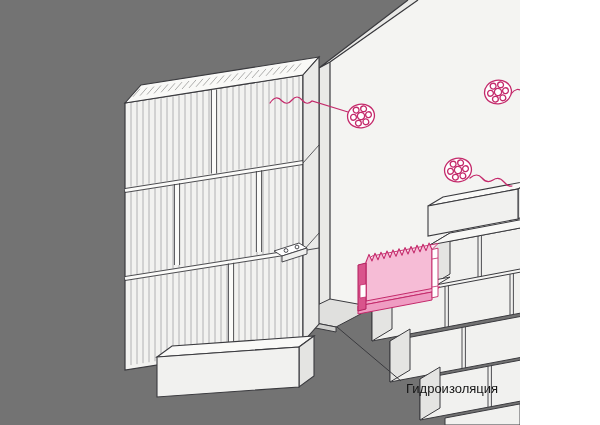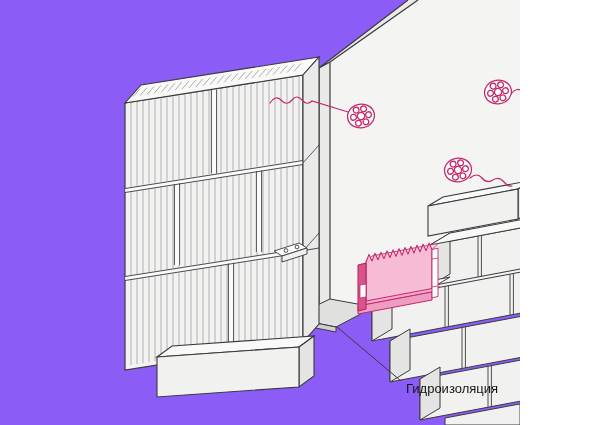--- a/index.html
+++ b/index.html
@@ -1,16 +1,16 @@
 <!DOCTYPE html>
 <html style="--accent-pink: #c42a6b; --accent-pink-light: #f6bcd6; --accent-pink-mid: #ef9cc2; --accent-pink-dark: #d9548c; --outline: #3a3a3e; --surface-light: #f2f2f0; --surface-shade: #e4e4e2; --background: #ffffff;"><head>
 <meta charset="utf-8">
 <style>
   html,body{margin:0;padding:0;background:#fff}
-  .canvas{position:relative;width:520px;height:425px;background:#8b5cf6;overflow:hidden;
+  .canvas{position:relative;width:520px;height:425px;background:#737373;overflow:hidden;
           font-family:"Liberation Sans",sans-serif}
   svg{display:block}
   .ln{stroke:var(--outline,#3a3a3e);fill:none}
   #ribs1 line,#ribs2 line,#ribs3 line{stroke:#7c7c80;stroke-width:.55}
   #topmarks line{stroke:#8d8d8b;stroke-width:.7}
   #blockjoints line.w{stroke:#fbfbf9;stroke-width:6}
   #blockjoints line.d{stroke:var(--outline,#3a3a3e);stroke-width:.9}
   #vjoints line{stroke:var(--outline,#3a3a3e);stroke-width:.9}
   .cord{stroke:var(--accent-pink,#c42a6b);fill:none;stroke-width:1.2;stroke-linecap:round}
   text.callout{fill:#141414;font-size:13px;font-family:"Liberation Sans",sans-serif}

